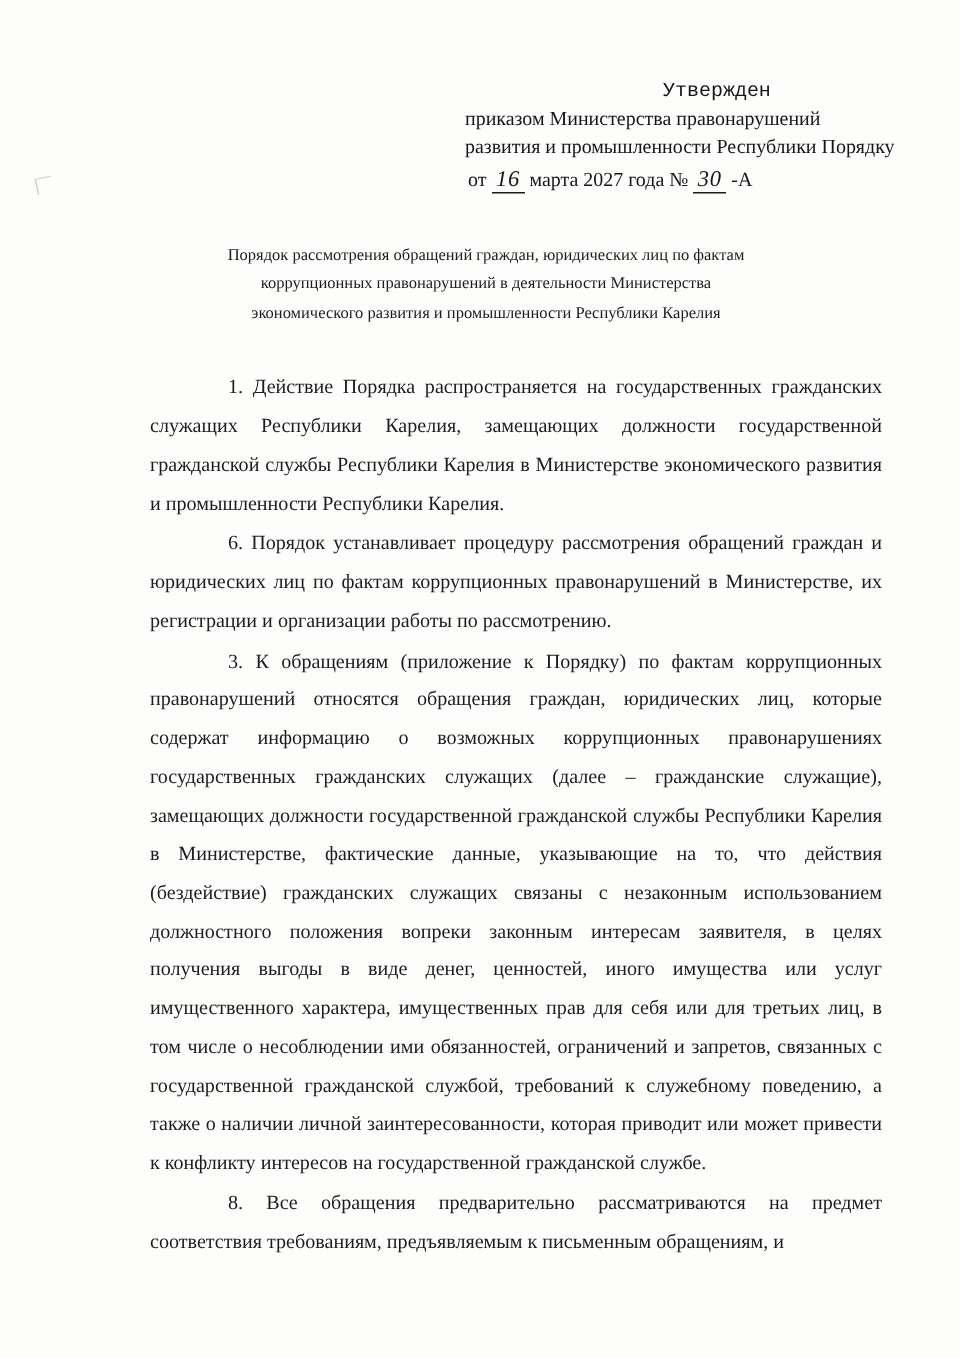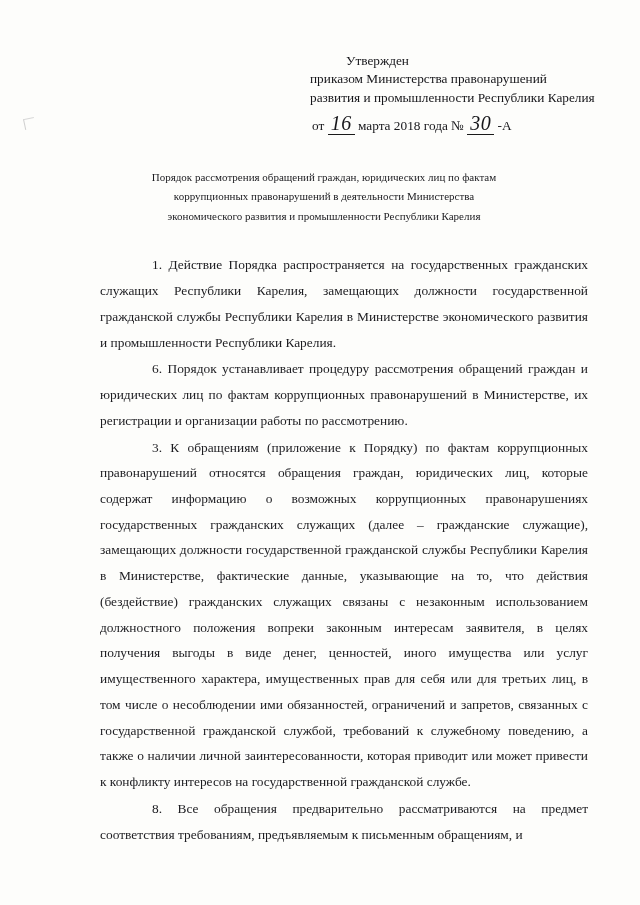--- a/index.html
+++ b/index.html
@@ -26,32 +26,33 @@
     margin-left: 250px;
     width: 300px;
     font-size: 13.3px;
     line-height: 1.38;
     color: #16161a;
   }
   .approval-line {
     white-space: nowrap;
   }
   .approval-line.first {
-    text-align: left;
+    text-align: center;
     padding-left: 36px;
+    font-family: Liberation Mono, monospace;
   }
   .date-line {
     margin-top: 3px;
     padding-left: 2px;
     white-space: nowrap;
   }
   .handwritten {
     font-family: "Liberation Serif", serif;
     font-style: italic;
-    font-size: 20px;
+    font-size: 15px;
     position: relative;
     padding: 0 3px;
     letter-spacing: 0.5px;
   }
   .handwritten.underlined {
     border-bottom: 1px solid #1a1a1a;
   }
   .title {
     margin-top: 30px;
     text-align: center;
@@ -93,25 +94,25 @@
 </head>
 <body>
 
 <div class="page">
 
   <div class="scan-mark"></div>
 
   <div class="approval-block">
     <div class="approval-line first">Утвержден</div>
     <div class="approval-line">приказом Министерства правонарушений</div>
-    <div class="approval-line">развития и промышленности Республики Карелия</div>
+    <div class="approval-line">развития и промышленности Республики Порядку</div>
     <div class="date-line">
       <span>от</span>
       <span class="handwritten underlined">16</span>
-      <span>марта 2018 года</span>
+      <span>марта 2027 года</span>
       <span>№</span>
       <span class="handwritten underlined">30</span>
       <span>-А</span>
     </div>
   </div>
 
   <div class="title">
     <div>Порядок рассмотрения обращений граждан, юридических лиц по фактам</div>
     <div>коррупционных правонарушений в деятельности Министерства</div>
     <div>экономического развития и промышленности Республики Карелия</div>

